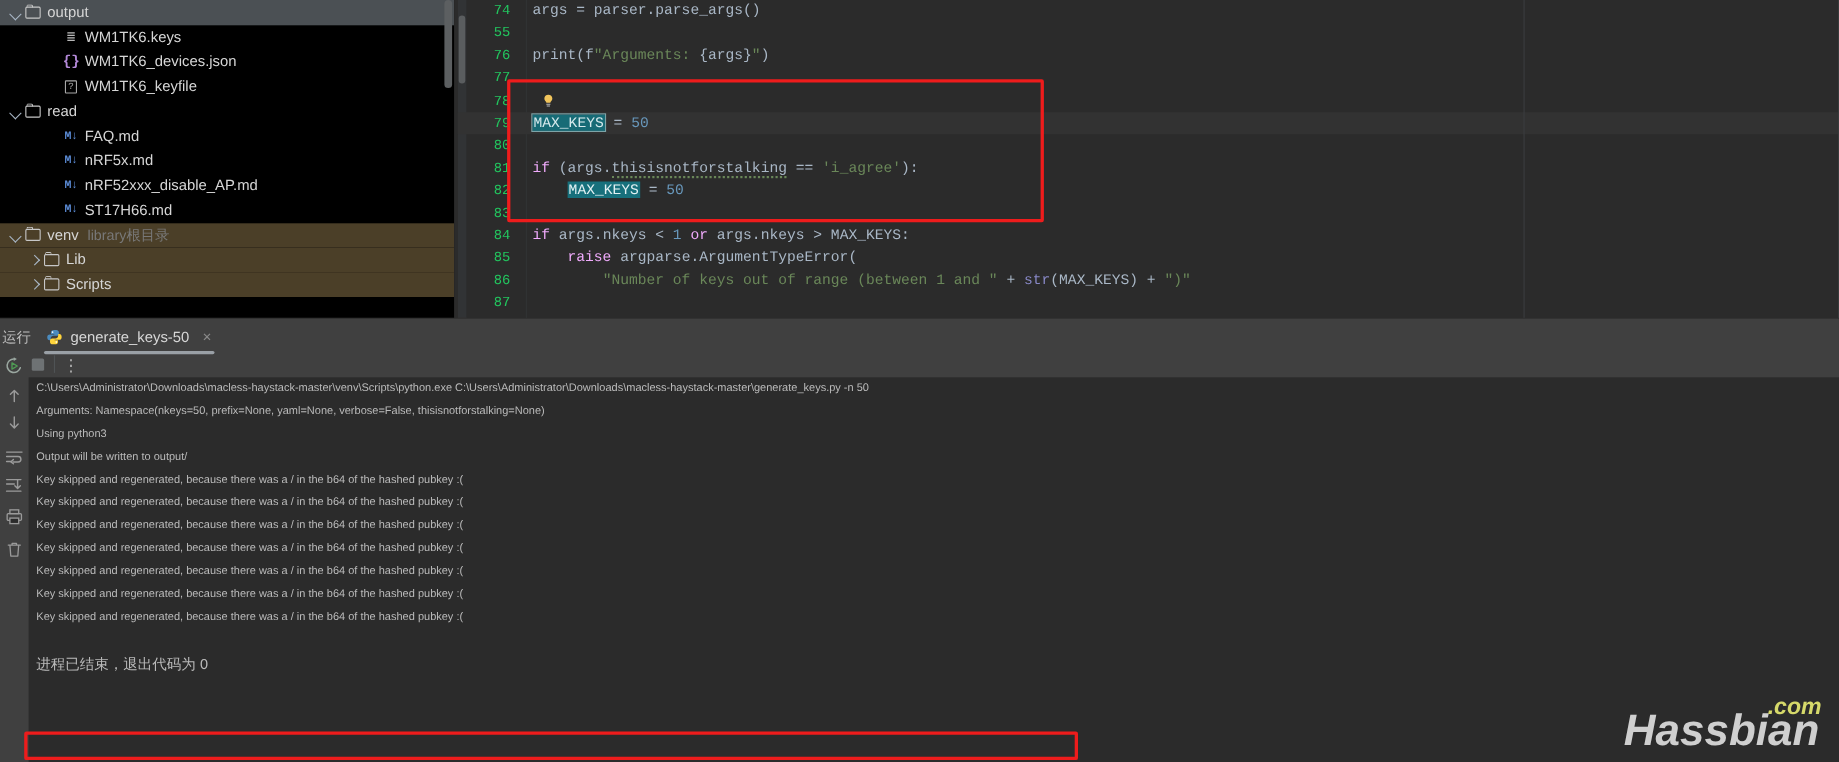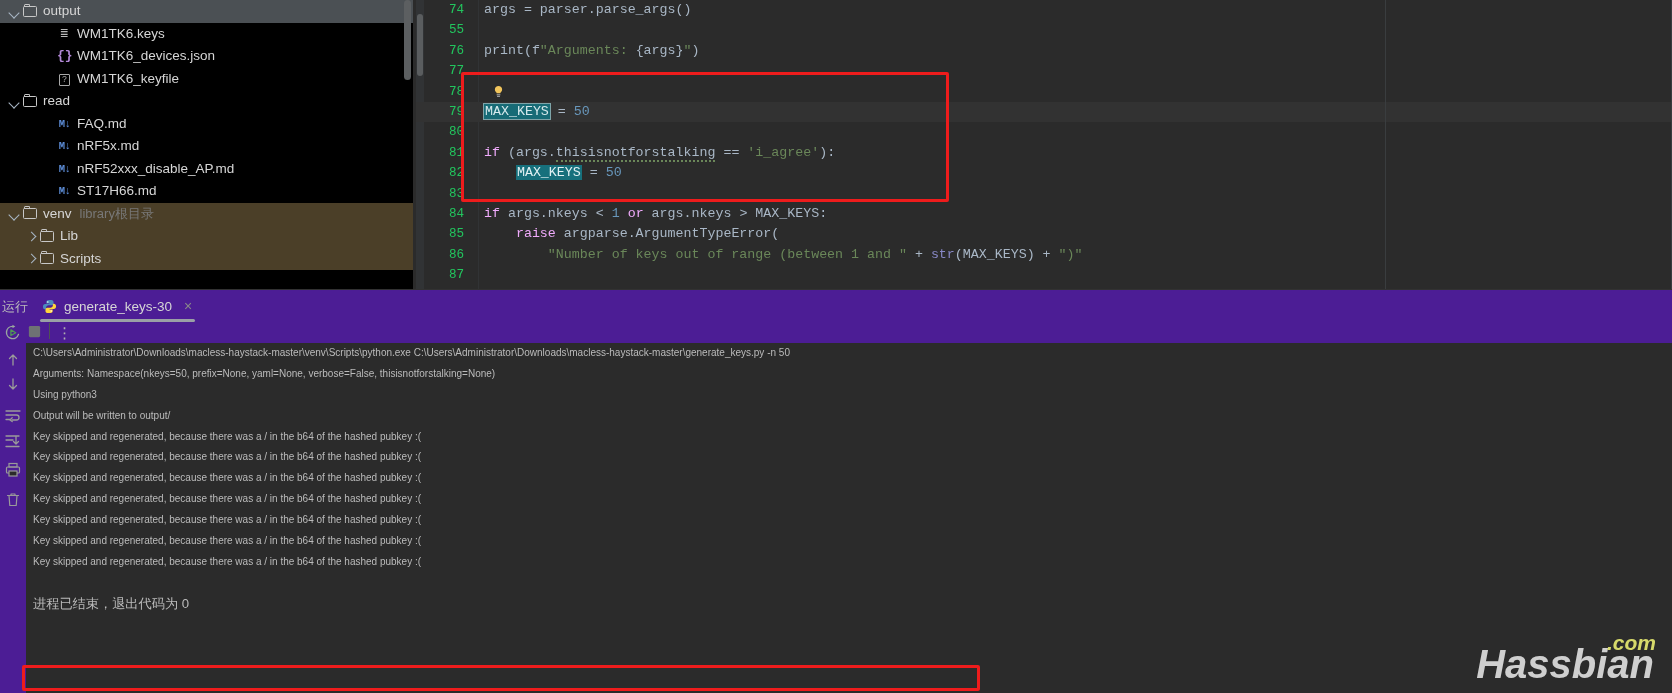--- a/index.html
+++ b/index.html
@@ -109,21 +109,21 @@
   #editor-right-line{position:absolute;left:969px;top:0;width:1px;height:289px;background:#3a3d3f;}
   #editor-far-right{position:absolute;right:0;top:0;width:1px;height:289px;background:#3a3d3f;}
 
   
   #editor-red-box{
     position:absolute;left:461px;top:72px;width:488px;height:130px;
     border:3px solid #ee1c1c;border-radius:2px;box-sizing:border-box;pointer-events:none;
   }
 
   
-  #run-window{position:absolute;left:0;top:289px;width:1672px;height:404px;background:#4c1d95;}
+  #run-window{position:absolute;left:0;top:289px;width:1672px;height:404px;background:#404040;}
   #h-divider{position:absolute;left:0;top:0;width:1672px;height:1px;background:#323232;}
 
   
   #run-side-label{
     position:absolute;left:0;top:4px;width:30px;height:28px;
     font-size:13px;color:#bbbbbb;line-height:28px;text-align:center;
   }
 
   
   #run-tabs{position:absolute;left:36px;top:2px;height:30px;display:flex;align-items:center;}
@@ -304,21 +304,21 @@
   <div id="run-tabs">
     <div class="run-tab">
       <span class="py-ico">
         <svg width="15" height="15" viewBox="0 0 16 16">
           <path d="M7.8 1C5.6 1 4.6 1.9 4.6 3.3v1.6h3.3v.5H3.4C2 5.4 1 6.3 1 8.2c0 1.8.9 2.8 2.3 2.8h1.1V9.3c0-1.5 1.2-2.6 2.7-2.6h3.1c1.2 0 2.1-.9 2.1-2.1V3.3C12.3 1.9 11.2 1 9.8 1H7.8z" fill="#4b8bbe"></path>
           <circle cx="6.2" cy="3.2" r="0.8" fill="#ffffff"></circle>
           <path d="M8.2 15c2.2 0 3.2-.9 3.2-2.3v-1.6H8.1v-.5h4.5c1.4 0 2.4-.9 2.4-2.8 0-1.8-.9-2.8-2.3-2.8h-1.1v1.7c0 1.5-1.2 2.6-2.7 2.6H5.8c-1.2 0-2.1.9-2.1 2.1v1.3C3.7 14.1 4.8 15 6.2 15h2z" fill="#ffd43b"></path>
           <circle cx="9.8" cy="12.8" r="0.8" fill="#ffffff"></circle>
         </svg>
       </span>
-      <span>generate_keys-30</span>
+      <span>generate_keys-50</span>
       <span class="tab-close">×</span>
     </div>
   </div>
   <div id="tab-underline"></div>
 
   <div id="run-toolbar">
     <span class="tb-btn" style="left:4px;">
       <svg width="17" height="17" viewBox="0 0 18 18">
         <path d="M9 2.5A6.5 6.5 0 1 0 15.3 11" fill="none" stroke="#9aa7a0" stroke-width="1.5" stroke-linecap="round"></path>
         <path d="M9 0.8 L12 2.6 L9 4.4 Z" fill="#9aa7a0"></path>

